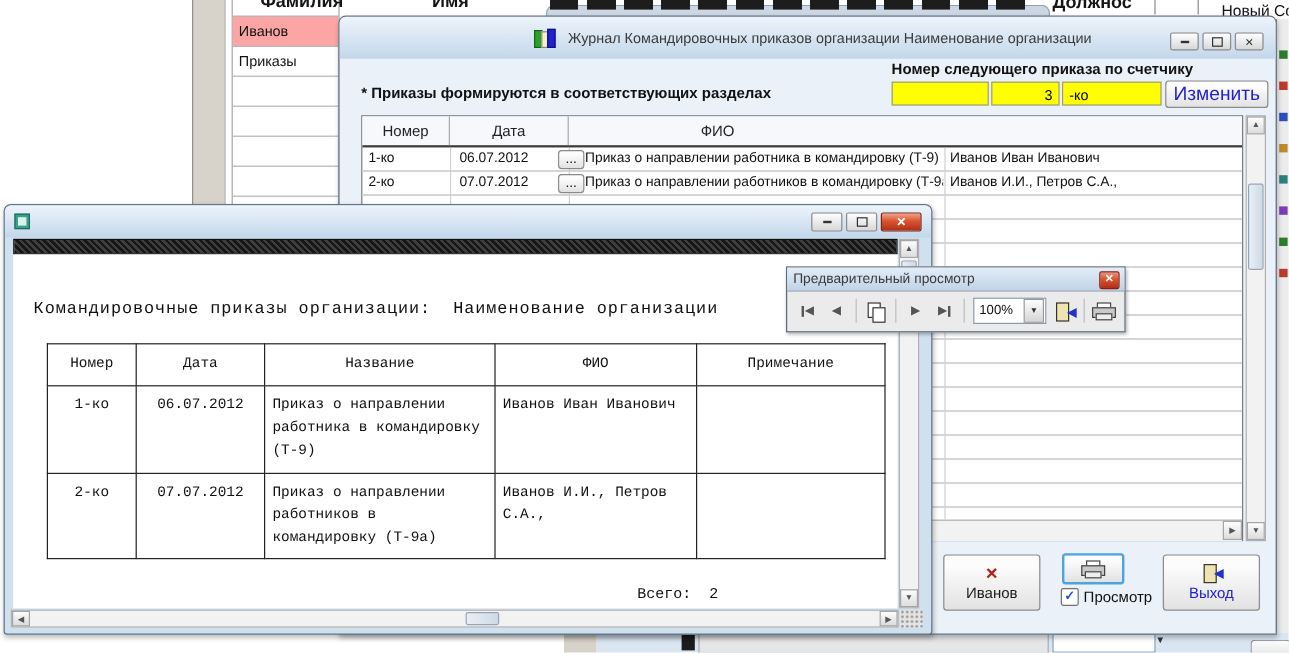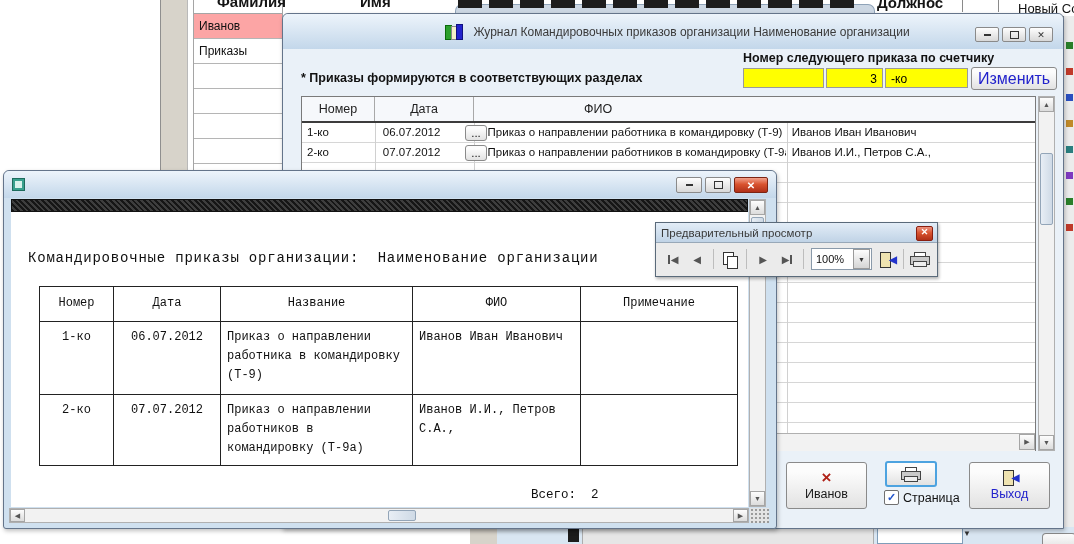--- a/index.html
+++ b/index.html
@@ -235,21 +235,21 @@
 
     <div class="abs btn3d" style="left:602px;top:447px;width:52px;height:26px;border:2px solid #4da3e0;">
       <span class="printer-icon">
           <span class="paper"></span>
           <span class="bodyp"></span>
           <span class="tray"></span>
         </span>
     </div>
     <div class="abs" style="left:601px;top:476px;display:flex;align-items:center;gap:4px;">
       <span class="chk">✓</span>
-      <span style="font-size:12.5px;color:#111;">Страница</span>
+      <span style="font-size:12.5px;color:#111;">Просмотр</span>
     </div>
 
     <div class="jbtn-big btn3d" style="left:686px;top:448px;">
       <span class="door-icon">
           <span class="door"></span>
           <span class="arr">◀</span>
         </span>
       <span class="jbtn-label blue-text">Выход</span>
     </div>
   </div>

